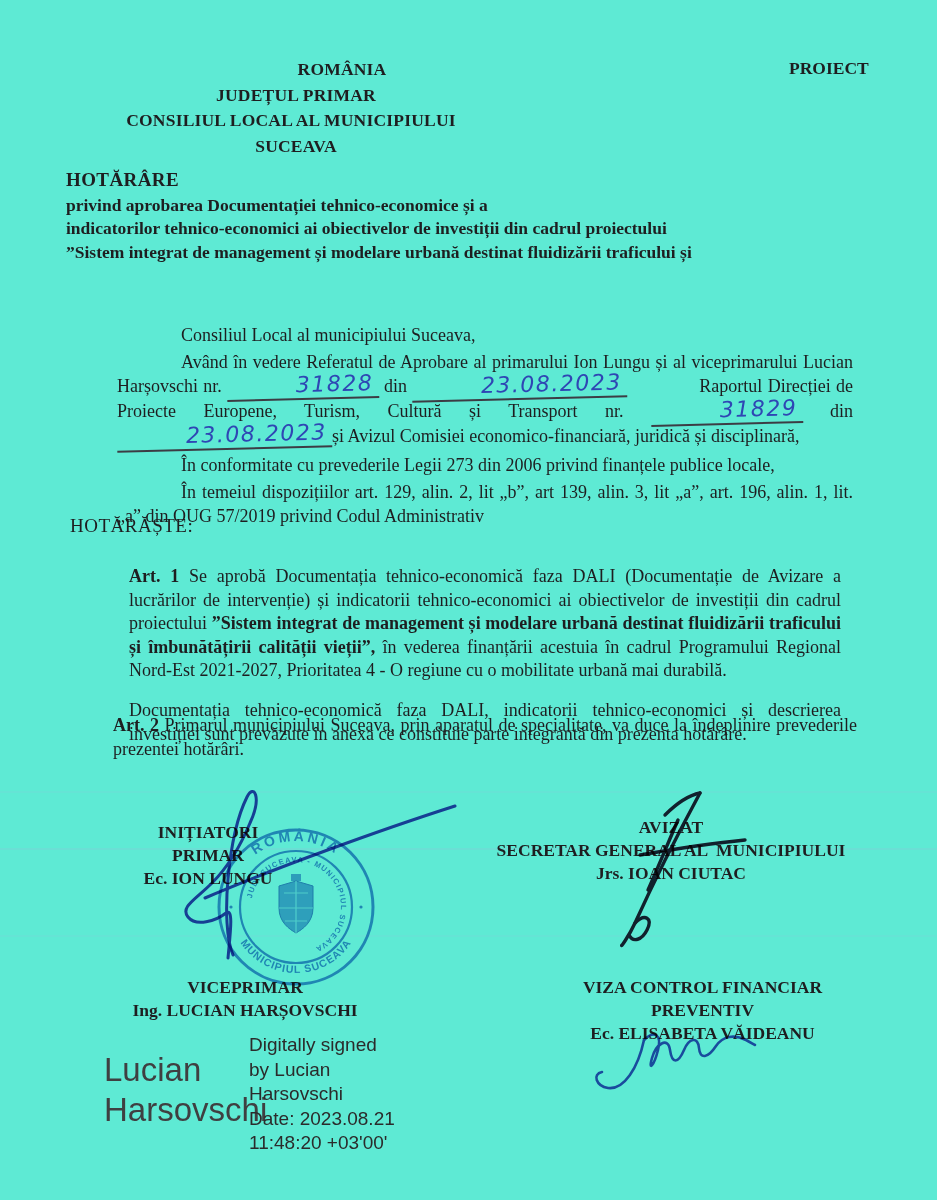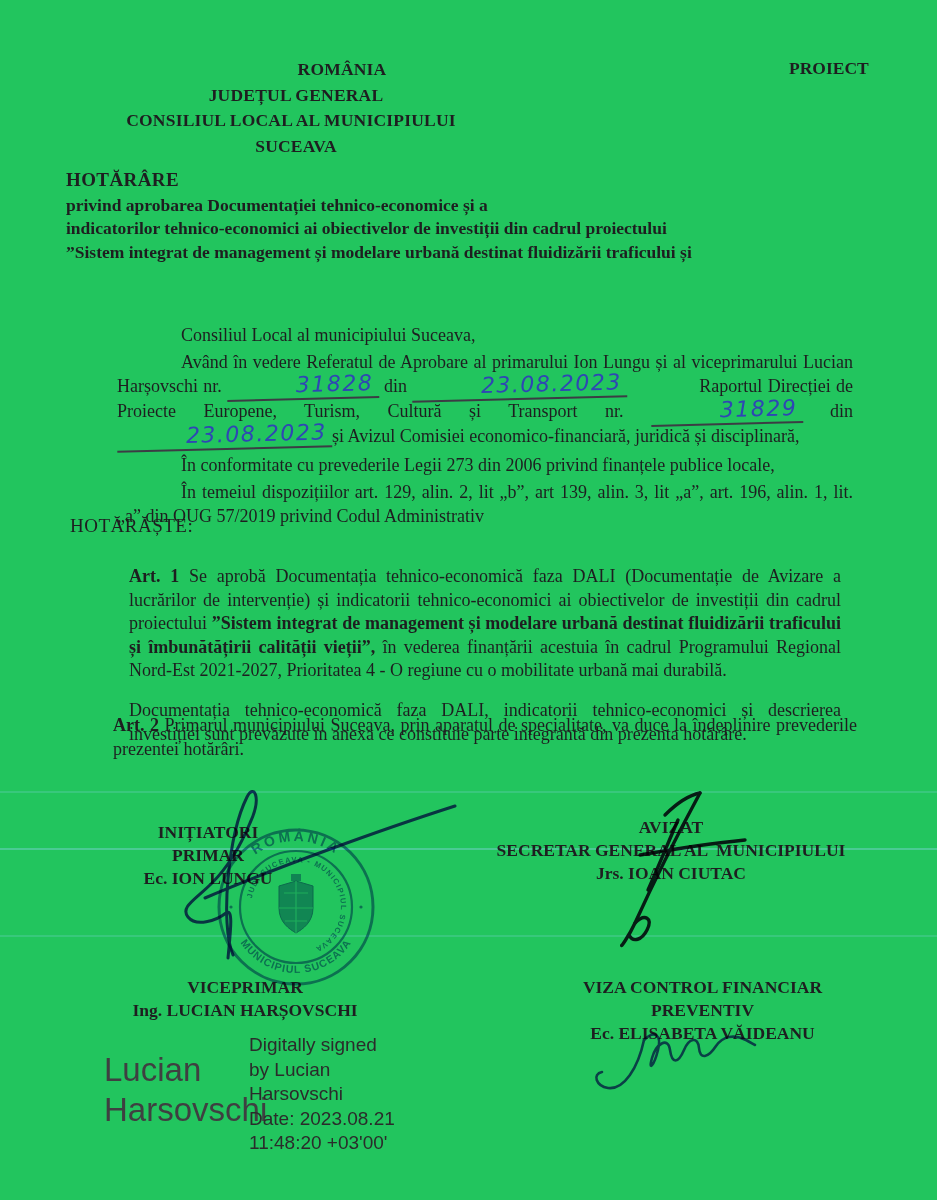--- a/index.html
+++ b/index.html
@@ -1,16 +1,16 @@
 <!DOCTYPE html>
 <html><head>
 <meta charset="utf-8">
 <style>
   html,body{margin:0;padding:0;background:#ffffff;}
-  .page{position:relative;width:937px;height:1200px;background:#22c55e;overflow:hidden;
+  .page{position:relative;width:937px;height:1200px;background:#5eead4;overflow:hidden;
         font-family:"Liberation Serif",serif;color:#1e1e20;}
   
   .header-block{position:absolute;left:112px;top:57px;width:368px;text-align:center;
                 font-weight:bold;font-size:17.5px;line-height:25.5px;letter-spacing:.2px;}
   .header-block div:nth-child(1){transform:translateX(46px);}
   .header-block div:nth-child(3){transform:translateX(-5px);}
   .proiect{position:absolute;left:789px;top:58px;font-weight:bold;font-size:17.5px;text-align:center;}
   
   .title-block{position:absolute;left:66px;top:168px;width:806px;text-align:left;
                font-weight:bold;font-size:17.5px;line-height:23.5px;}
@@ -56,21 +56,21 @@
 <body>
 
 <div class="page">
 
   <div class="scanline sl-b"></div>
   <div class="scanline sl-a"></div>
   <div class="scanline sl-c"></div>
 
   <div class="header-block">
       <div>ROMÂNIA</div>
-      <div>JUDEȚUL GENERAL</div>
+      <div>JUDEȚUL PRIMAR</div>
       <div>CONSILIUL LOCAL AL MUNICIPIULUI</div>
       <div>SUCEAVA</div>
     </div>
   <div class="proiect">PROIECT</div>
 
   <div class="title-block">
     <div class="h">HOTĂRÂRE</div>
     <div>
         <div>privind aprobarea Documentației tehnico-economice și a</div>
         <div>indicatorilor tehnico-economici ai obiectivelor de investiții din cadrul proiectului</div>

